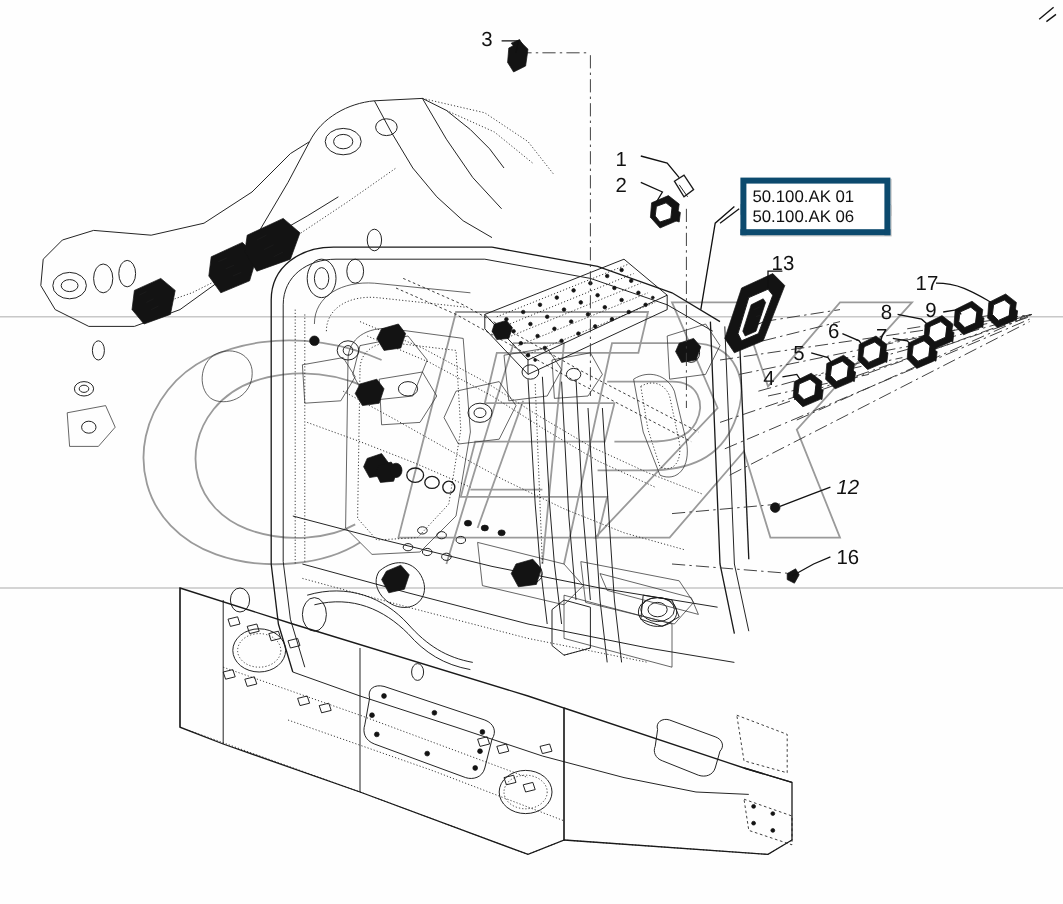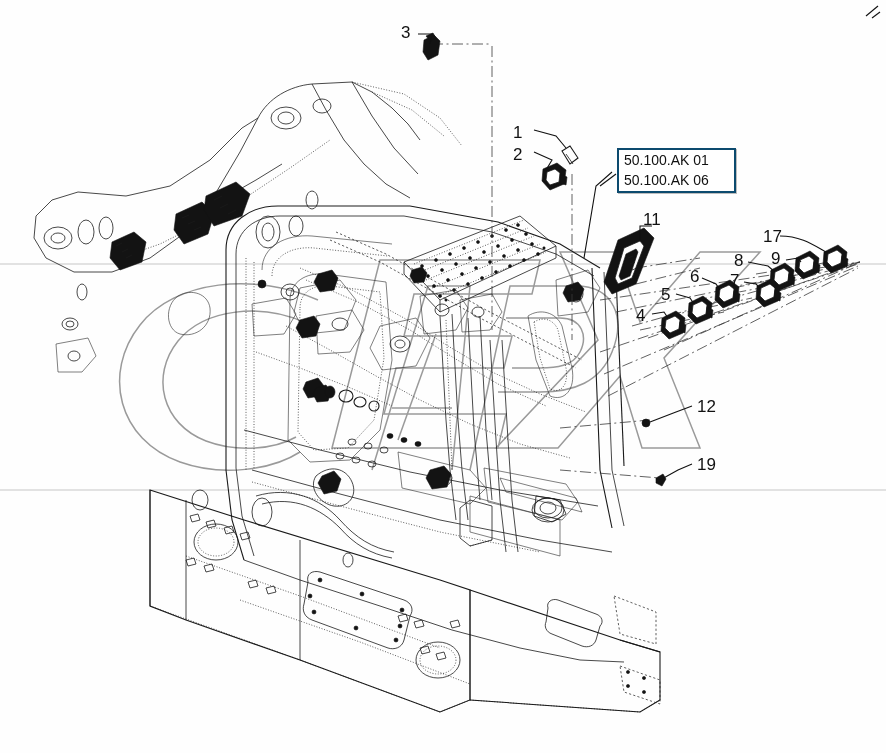--- a/index.html
+++ b/index.html
@@ -4,21 +4,21 @@
 <style>
   html,body{margin:0;padding:0;background:#ffffff;}
   body{width:886px;height:753px;font-family:"Liberation Sans",sans-serif;overflow:hidden;}
   #root{position:relative;width:886px;height:753px;background:#fefefe;}
   svg.layer{position:absolute;left:0;top:0;width:886px;height:753px;}
   .calloutnum{
     position:absolute;font-family:"Liberation Sans",sans-serif;
     font-size:17px;color:#111;line-height:1;white-space:nowrap;
   }
   .refbox{
-    position:absolute;border:2px solid #0c4a6e;background:#ffffff;
+    position:absolute;border:5px solid #0c4a6e;background:#ffffff;
     font-size:14px;color:#111;padding:2px 5px 3px 5px;line-height:1.15;
     box-shadow:1px 1px 0 #bdbdbd;
   }
   .refbox.second{border-top:none;}
 </style>
 </head>
 <body>
 
 <div id="root">
 
@@ -433,24 +433,24 @@
       <path class="lead" d="M872 18 L880 12"></path>
     </g>
   </svg>
 
   <div class="refbox" style="left:617px;top:148px;width:105px;">50.100.AK 01</div>
   <div class="refbox second" style="left:617px;top:170px;width:105px;">50.100.AK 06</div>
 
   <div class="calloutnum" style="left:401px;top:24px;">3</div>
   <div class="calloutnum" style="left:513px;top:124px;">1</div>
   <div class="calloutnum" style="left:513px;top:146px;">2</div>
-  <div class="calloutnum" style="left:643px;top:211px;">11</div>
+  <div class="calloutnum" style="left:643px;top:211px;">13</div>
   <div class="calloutnum" style="left:763px;top:228px;">17</div>
   <div class="calloutnum" style="left:771px;top:250px;">9</div>
   <div class="calloutnum" style="left:734px;top:252px;">8</div>
   <div class="calloutnum" style="left:730px;top:272px;">7</div>
   <div class="calloutnum" style="left:690px;top:268px;">6</div>
   <div class="calloutnum" style="left:661px;top:286px;">5</div>
   <div class="calloutnum" style="left:636px;top:307px;">4</div>
-  <div class="calloutnum" style="left:697px;top:398px;">12</div>
-  <div class="calloutnum" style="left:697px;top:456px;">19</div>
+  <div class="calloutnum" style="left:697px;top:398px;font-style:italic;">12</div>
+  <div class="calloutnum" style="left:697px;top:456px;">16</div>
 
 </div>
 
 </body></html>

